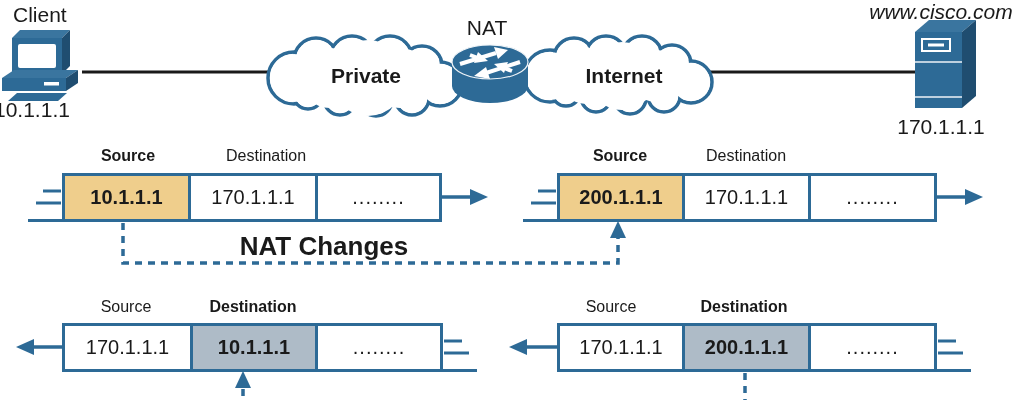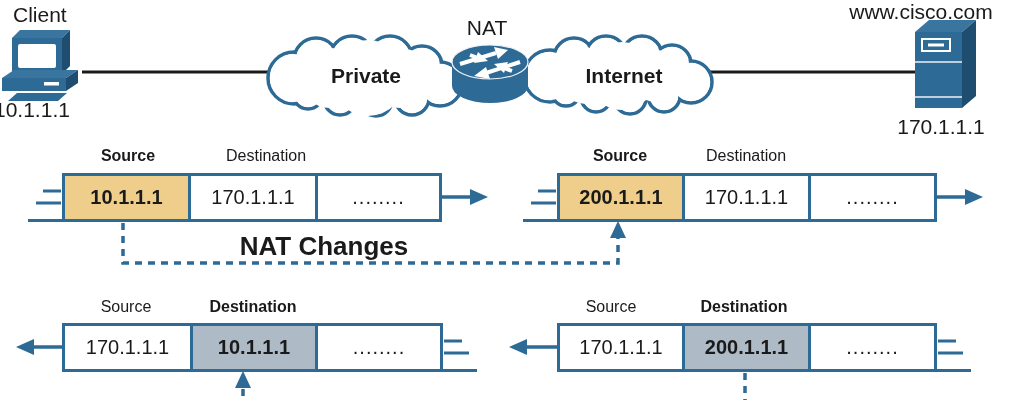--- a/index.html
+++ b/index.html
@@ -177,21 +177,21 @@
       <path d="M745,373 L745,413 L243,413 L243,386" fill="none" stroke="#2d6a96" stroke-width="3.5" stroke-dasharray="7,6"></path>
       <polygon points="235,388 243,371 251,388" fill="#2d6a96"></polygon>
     </g>
   </svg>
 
   <div class="lbl" style="left:13px;top:4px;">Client</div>
   <div class="lbl" style="left:-6px;top:99px;">10.1.1.1</div>
   <div class="lbl center bold" style="left:366px;top:65px;text-align:right;">Private</div>
   <div class="lbl center" style="left:487px;top:17px;">NAT</div>
   <div class="lbl center bold" style="left:624px;top:65px;text-align:center;">Internet</div>
-  <div class="lbl center" style="left:921px;top:1px;">www.cisco.com</div>
+  <div class="lbl center" style="left:941px;top:1px;font-style:italic;">www.cisco.com</div>
   <div class="lbl center" style="left:941px;top:116px;">170.1.1.1</div>
 
   <div class="fieldlbl bold" style="left:128px;top:147px;">Source</div>
   <div class="fieldlbl" style="left:266px;top:147px;">Destination</div>
   <div class="fieldlbl bold" style="left:620px;top:147px;">Source</div>
   <div class="fieldlbl" style="left:746px;top:147px;">Destination</div>
 
   <div class="packet" style="left:62px;top:173px;width:380px;height:49px;">
     <div class="cell hl-tan" style="width:126px;">10.1.1.1</div>
     <div class="cell" style="width:127px;">170.1.1.1</div>

